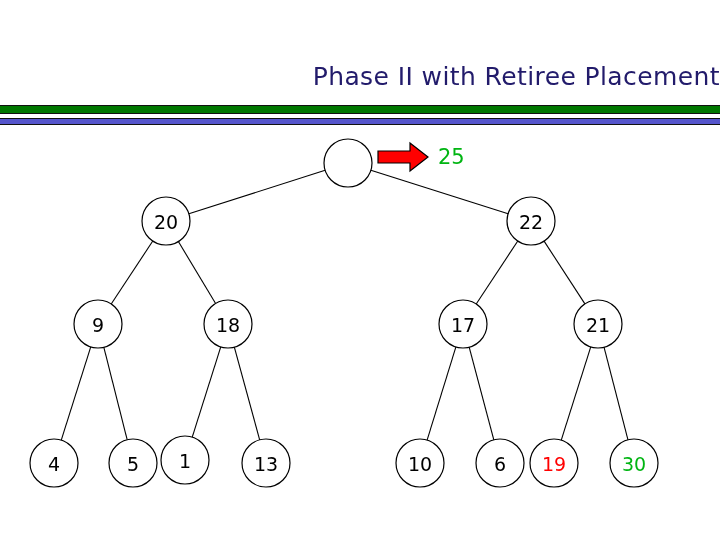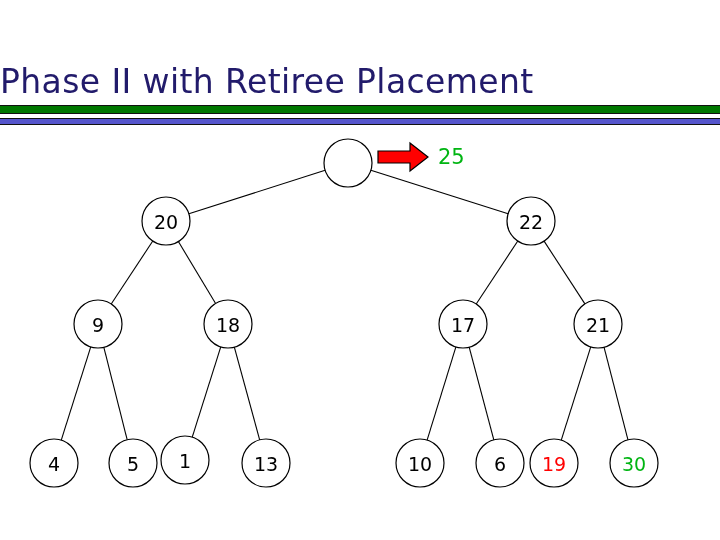--- a/index.html
+++ b/index.html
@@ -13,23 +13,23 @@
     height: 540px;
     background: #ffffff;
     overflow: hidden;
     font-family: "DejaVu Sans", sans-serif;
   }
   #slide-title {
     position: absolute;
     left: 0;
     top: 62px;
     width: 720px;
-    text-align: left;
+    text-align: right;
     font-family: "DejaVu Sans", sans-serif;
-    font-size: 33px;
+    font-size: 25px;
     letter-spacing: 0.4px;
     color: #221B6B;
     white-space: nowrap;
   }
   .rule {
     position: absolute;
     left: 0;
     width: 720px;
   }
   .rule-green {

